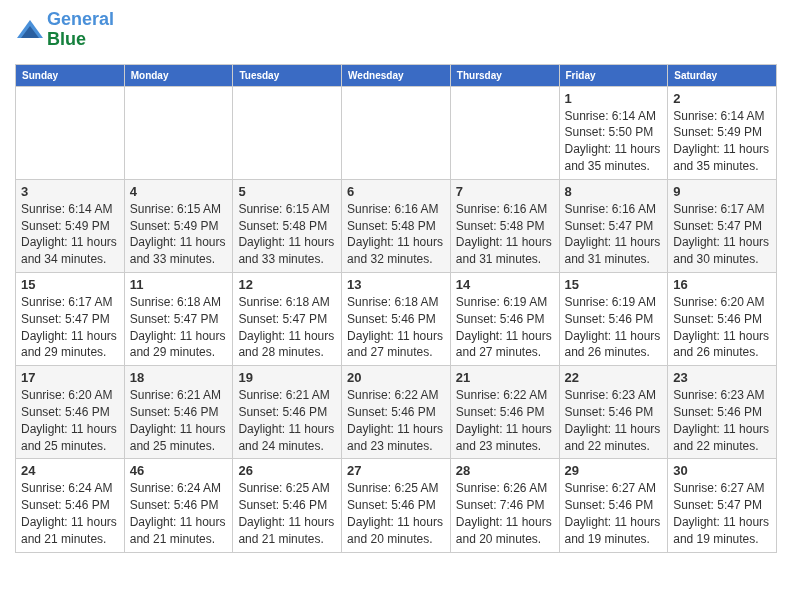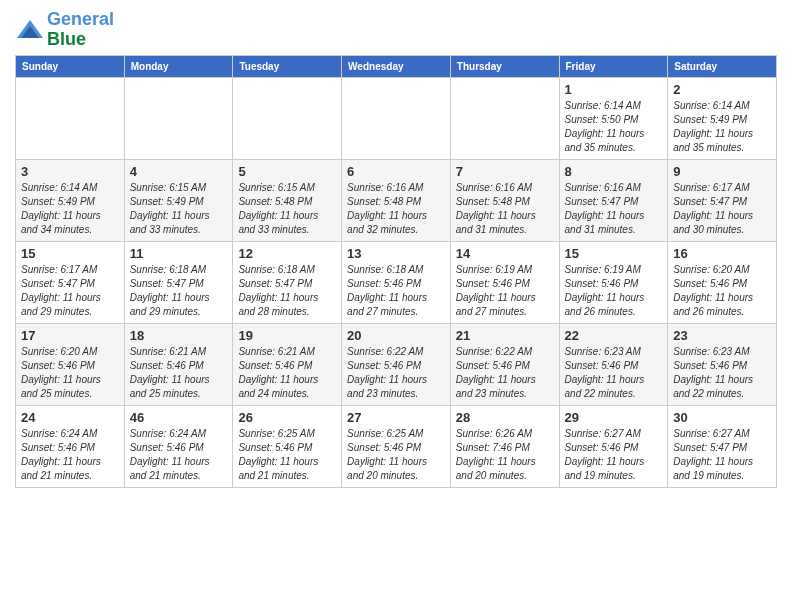--- a/index.html
+++ b/index.html
@@ -1,32 +1,32 @@
 <!DOCTYPE html>
 <html><head>
   <meta charset="utf-8">
   <style>
     * { box-sizing: border-box; margin: 0; padding: 0; }
     body { font-family: Arial, sans-serif; background: #fff; width: 792px; min-height: 612px; }
     .container { padding: 10px 15px; }
-    .header { display: flex; align-items: flex-start; justify-content: space-between; margin-bottom: 5px; }
+    .header { display: flex; align-items: flex-start; justify-content: space-between; margin-bottom: 14px; }
     .logo { display: flex; align-items: center; }
     .logo-text { font-size: 18px; font-weight: bold; color: #333; line-height: 1.1; }
     .logo-text span { color: #4a90d9; }
     .logo-icon { width: 30px; height: 24px; margin-right: 2px; position: relative; }
     .logo-icon svg { width: 30px; height: 24px; }
     .title-block { text-align: right; }
     .month-title { font-size: 32px; font-weight: normal; color: #333; }
     .location { font-size: 14px; color: #555; }
     .calendar { width: 100%; border-collapse: collapse; }
     .calendar th { background: #3a6bc4; color: #fff; text-align: left; padding: 5px 6px; font-size: 10px; border: 1px solid #ccc; }
     .calendar td { border: 1px solid #ccc; vertical-align: top; padding: 4px 5px; width: calc(100%/7); min-height: 80px; font-size: 10px; color: #333; background: #fff; }
     .calendar tr:nth-child(even) td { background: #f5f5f5; }
     .day-num { font-size: 13px; font-weight: bold; color: #333; display: block; margin-bottom: 2px; }
-    .day-info { font-size: 10px; color: #333; line-height: 1.4; font-style: italic; }
+    .day-info { font-size: 12px; color: #333; line-height: 1.4; }
     .empty { background: #f9f9f9; }
   </style>
 </head>
 <body>
 
 <div class="container">
   <div class="header">
     <div class="logo">
       <div class="logo-icon">
         <svg viewBox="0 0 30 24" xmlns="http://www.w3.org/2000/svg">

